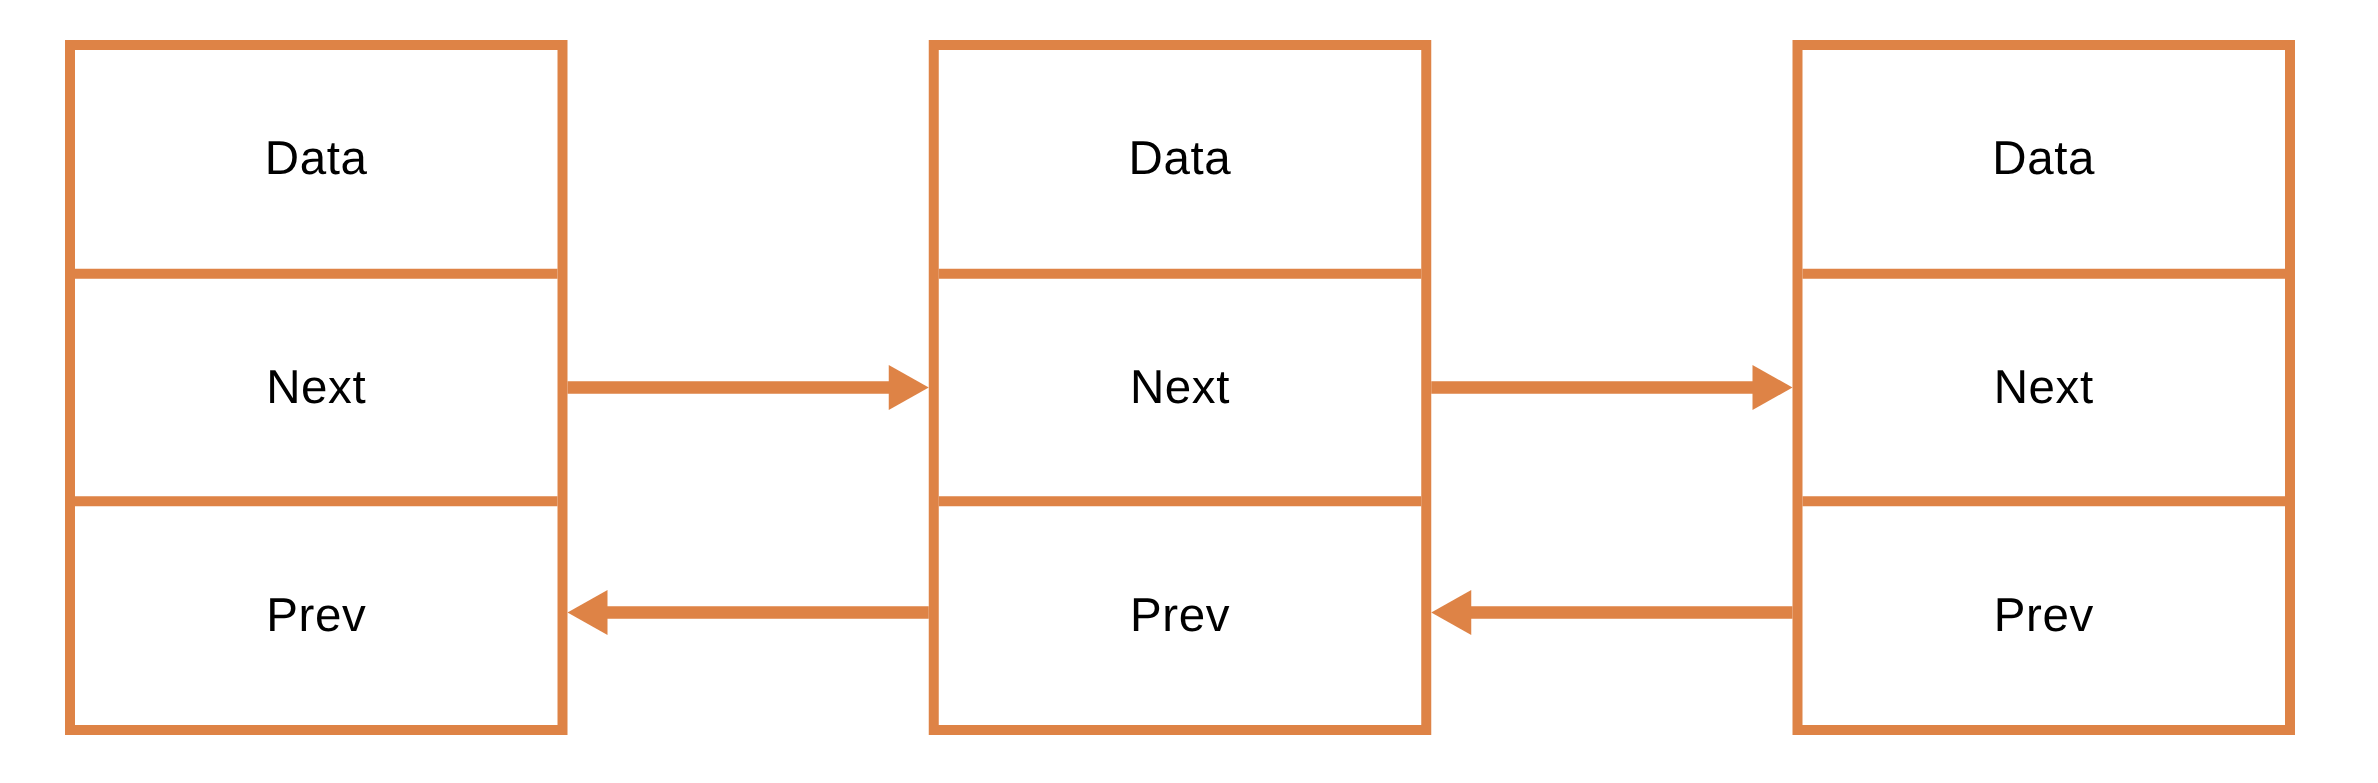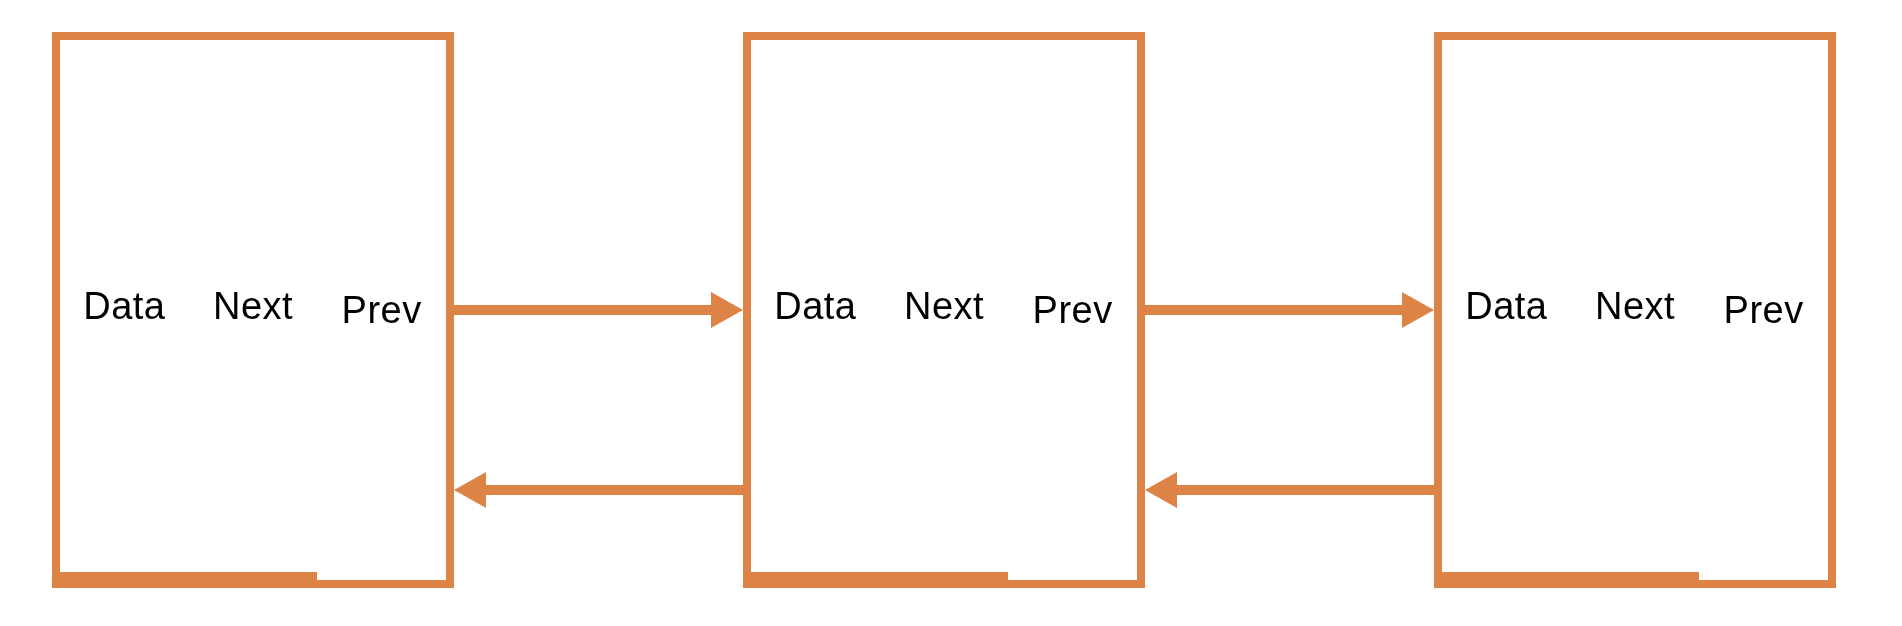--- a/index.html
+++ b/index.html
@@ -21,21 +21,21 @@
 
   
   .node {
     position: absolute;
     top: 32px;
     width: 402px;
     height: 556px;
     border: 8px solid var(--accent);
     background: var(--bg);
     display: flex;
-    flex-direction: row;
+    flex-direction: column;
   }
   .node-1 { left: 52px; }
   .node-2 { left: 743px; }
   .node-3 { left: 1434px; }
 
   .cell {
     flex: 1 1 0;
     display: flex;
     align-items: center;
     justify-content: center;

